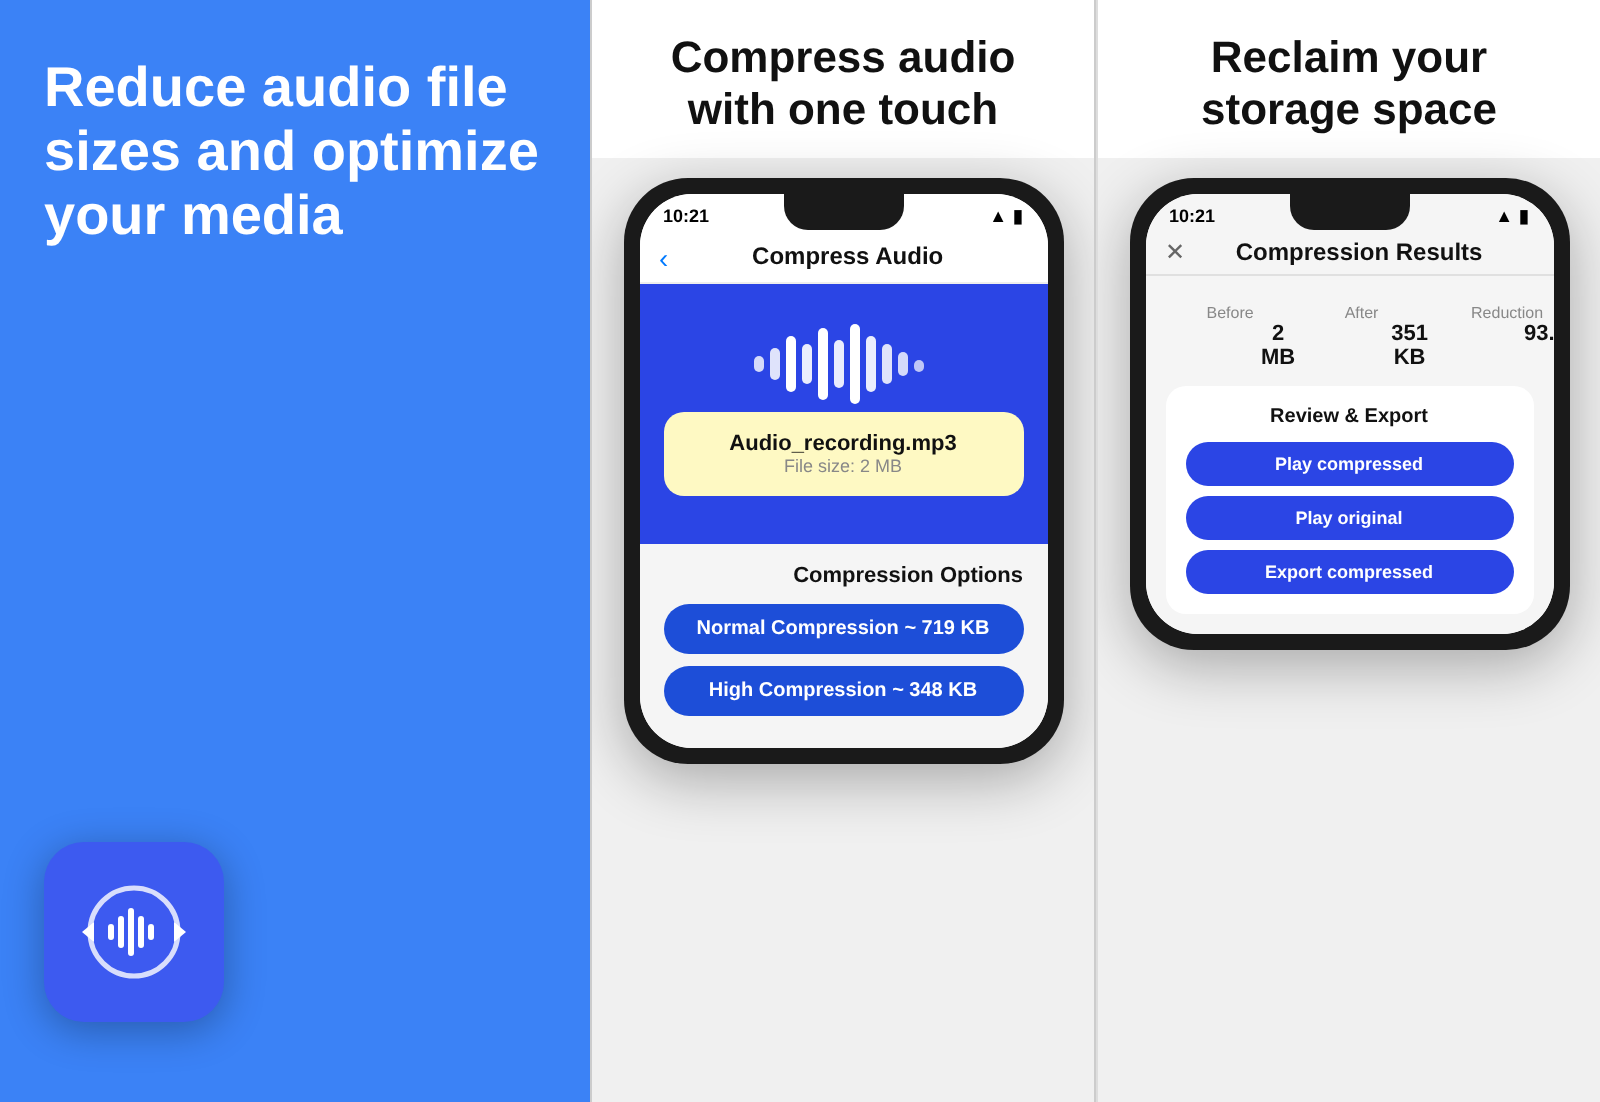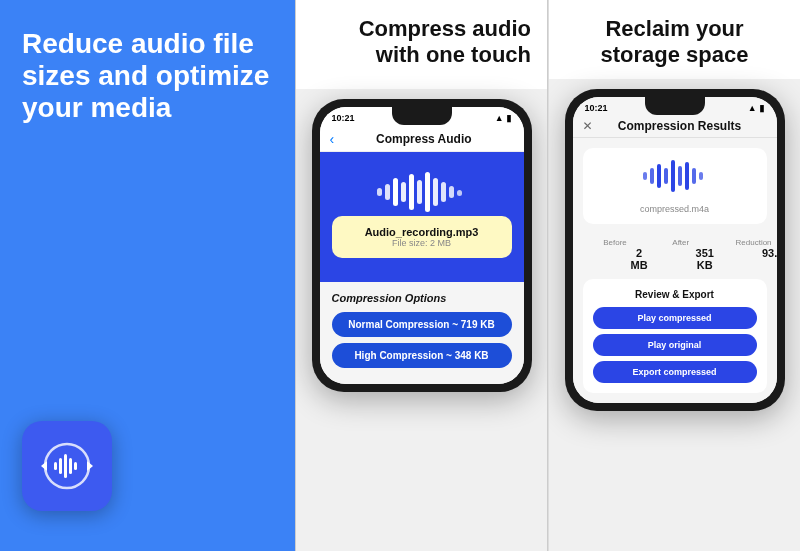--- a/index.html
+++ b/index.html
@@ -51,22 +51,22 @@
     .panel-2 {
       background: #f0f0f0;
       padding: 0;
       align-items: center;
       justify-content: flex-start;
     }
 
     .panel-2-header {
       background: #fff;
       width: 100%;
-      padding: 16px 16px 20px;
-      text-align: right;
+      padding: 16px 16px 10px;
+      text-align: center;
     }
 
     .panel-2-header .headline {
       font-size: 22px;
       font-weight: 800;
       color: #111;
       line-height: 1.2;
     }
 
     
@@ -181,24 +181,23 @@
     }
 
     .compression-options-section {
       background: #f5f5f5;
       padding: 10px 12px;
     }
 
     .compression-options-title {
       font-size: 11px;
       font-weight: 700;
-      text-align: left;
+      text-align: right;
       color: #111;
       margin-bottom: 8px;
-      font-style: italic;
     }
 
     .compress-btn {
       display: block;
       width: 100%;
       background: #1d4ed8;
       color: #fff;
       border: none;
       border-radius: 20px;
       padding: 7px 10px;
@@ -433,34 +432,20 @@
           </div>
         </div>
 
         <div class="phone2-top-bar">
           <span class="close-x">✕</span>
           <span class="title2">Compression Results</span>
         </div>
 
         <div class="phone2-content">
 
-          <div class="result-card">
-            <svg width="70" height="36" viewBox="0 0 70 36">
-              <rect x="3" y="14" width="4" height="8" rx="2" fill="#2B45E5" opacity="0.7"></rect>
-              <rect x="10" y="10" width="4" height="16" rx="2" fill="#2B45E5" opacity="0.8"></rect>
-              <rect x="17" y="6" width="4" height="24" rx="2" fill="#2B45E5"></rect>
-              <rect x="24" y="10" width="4" height="16" rx="2" fill="#2B45E5" opacity="0.85"></rect>
-              <rect x="31" y="2" width="4" height="32" rx="2" fill="#2B45E5"></rect>
-              <rect x="38" y="8" width="4" height="20" rx="2" fill="#2B45E5" opacity="0.85"></rect>
-              <rect x="45" y="4" width="4" height="28" rx="2" fill="#2B45E5"></rect>
-              <rect x="52" y="10" width="4" height="16" rx="2" fill="#2B45E5" opacity="0.8"></rect>
-              <rect x="59" y="14" width="4" height="8" rx="2" fill="#2B45E5" opacity="0.7"></rect>
-            </svg>
-            <div class="file-name2">compressed.m4a</div>
-          </div>
 
           <div class="stats-row">
             <div class="stat-item">
               <div class="stat-label">Before</div>
               <div class="stat-value">2 MB</div>
             </div>
             <div class="stat-item">
               <div class="stat-label">After</div>
               <div class="stat-value">351 KB</div>
             </div>

